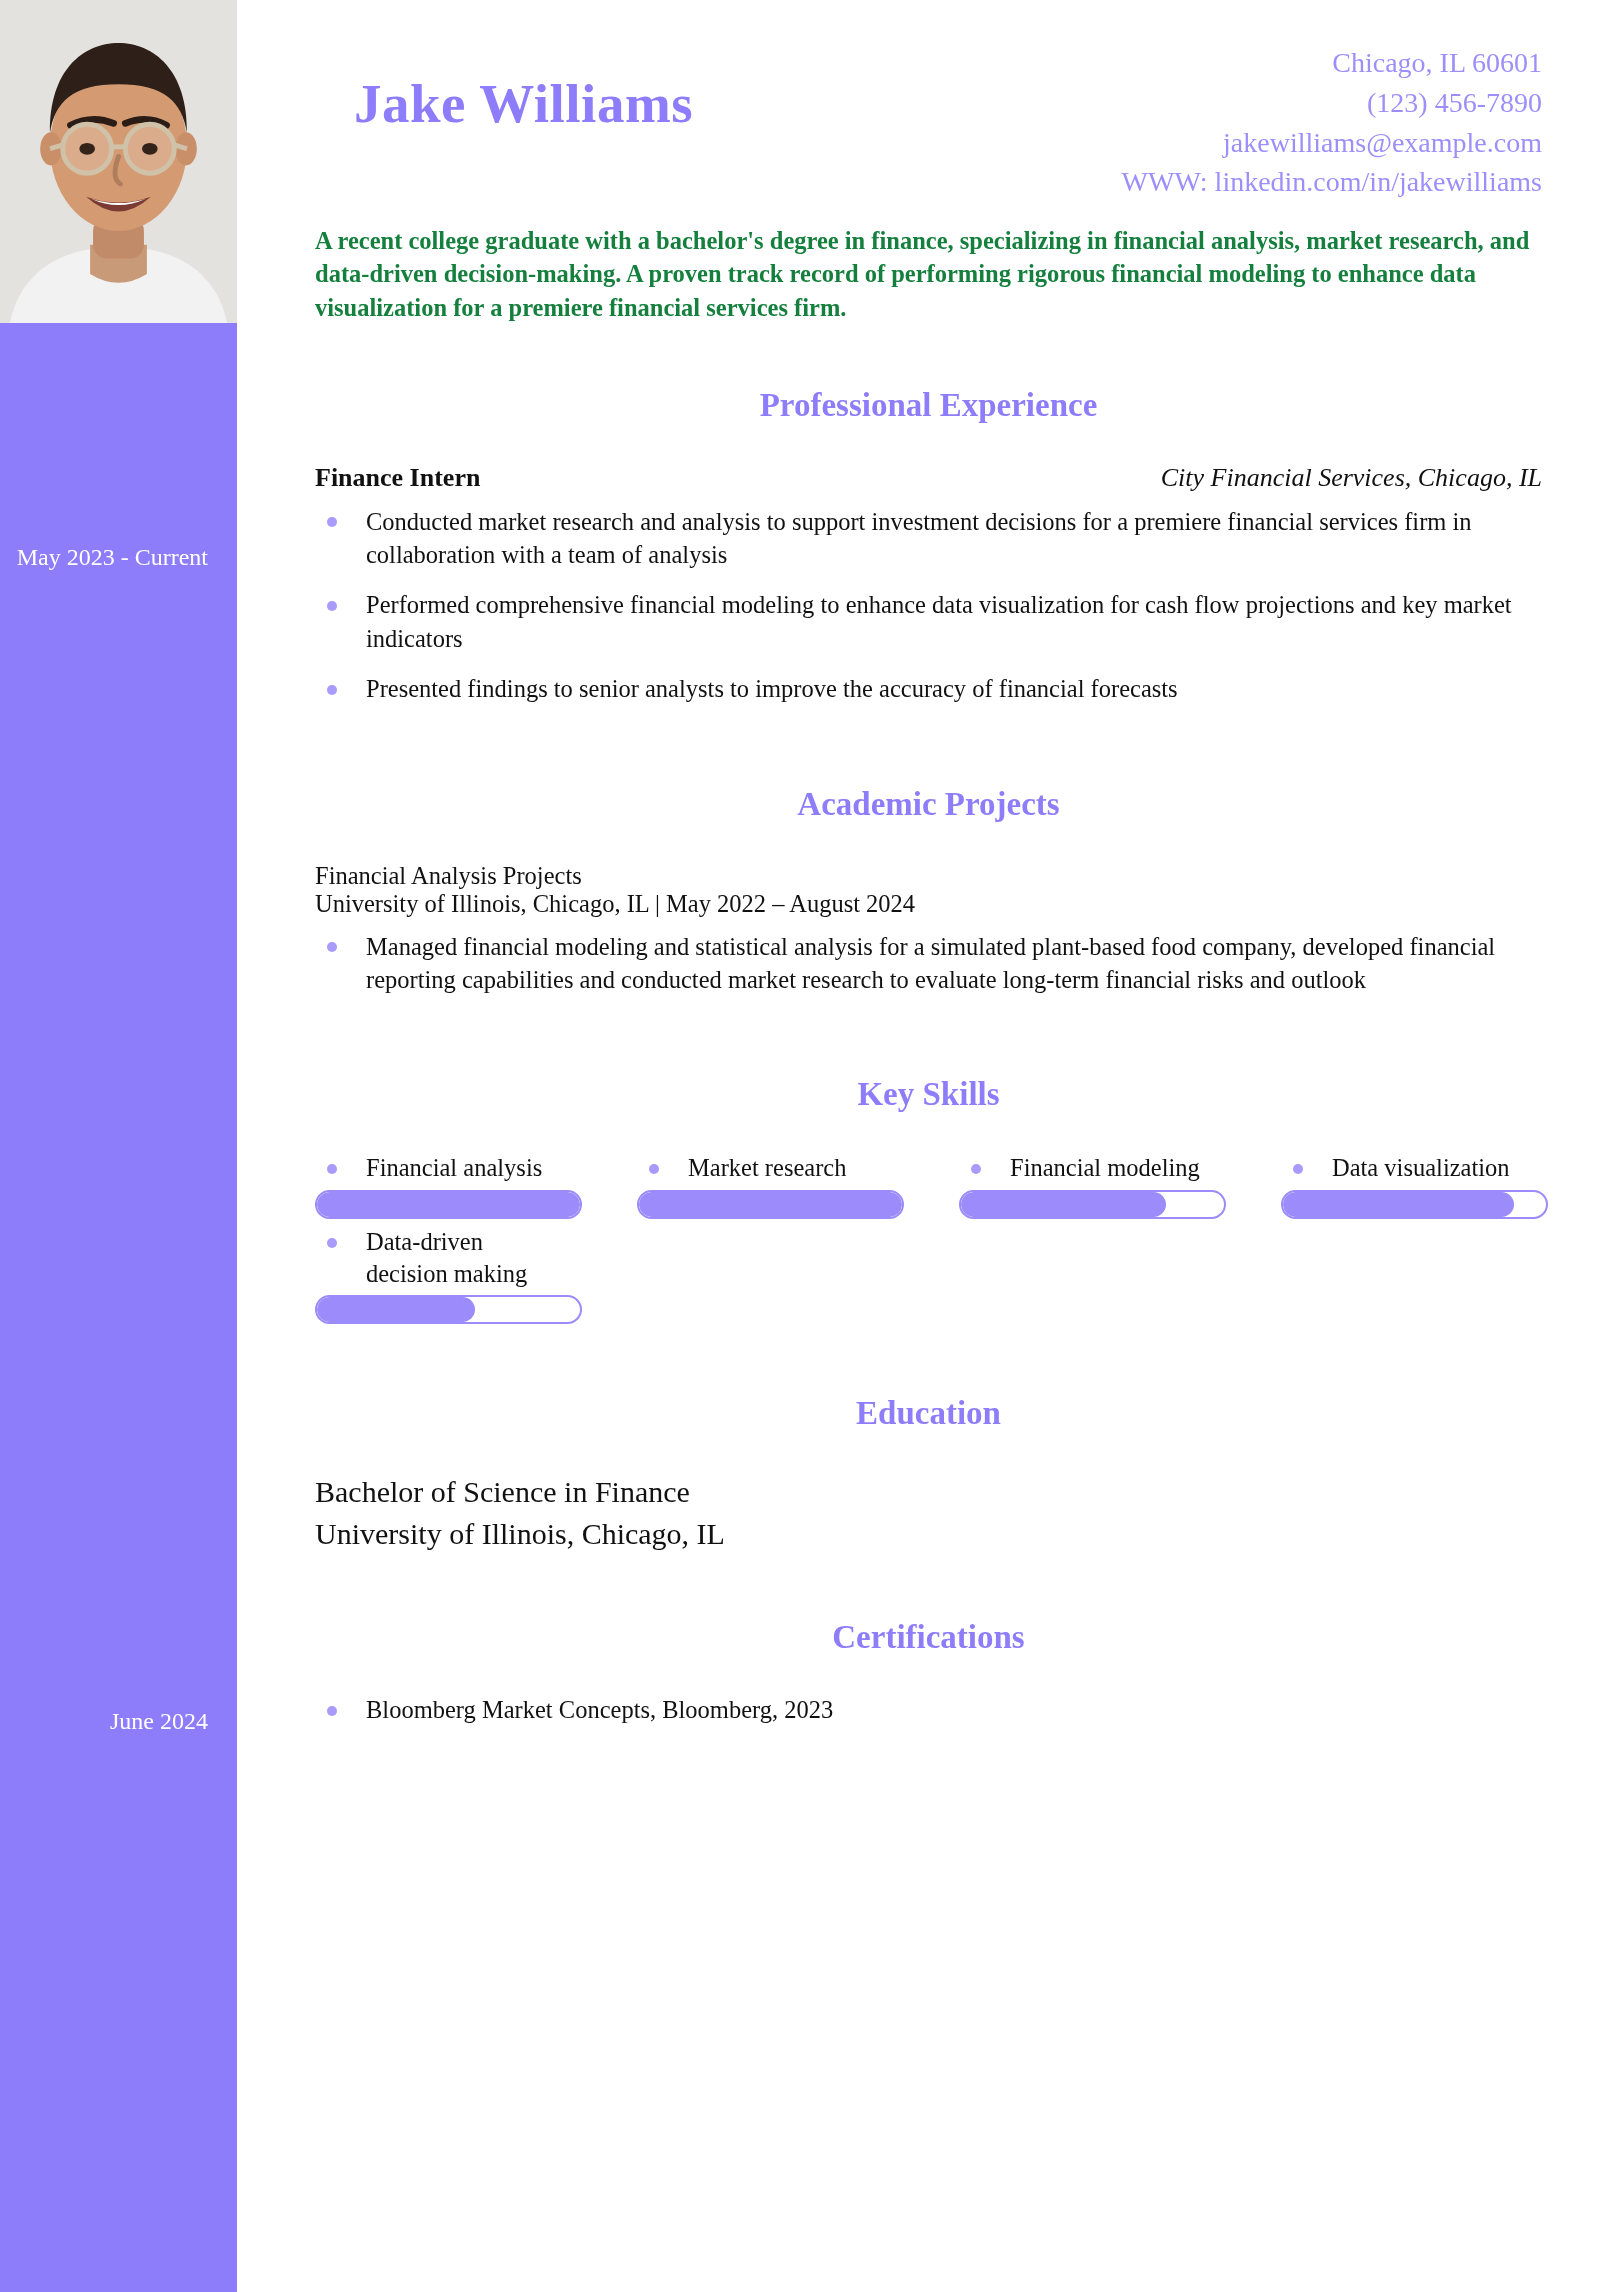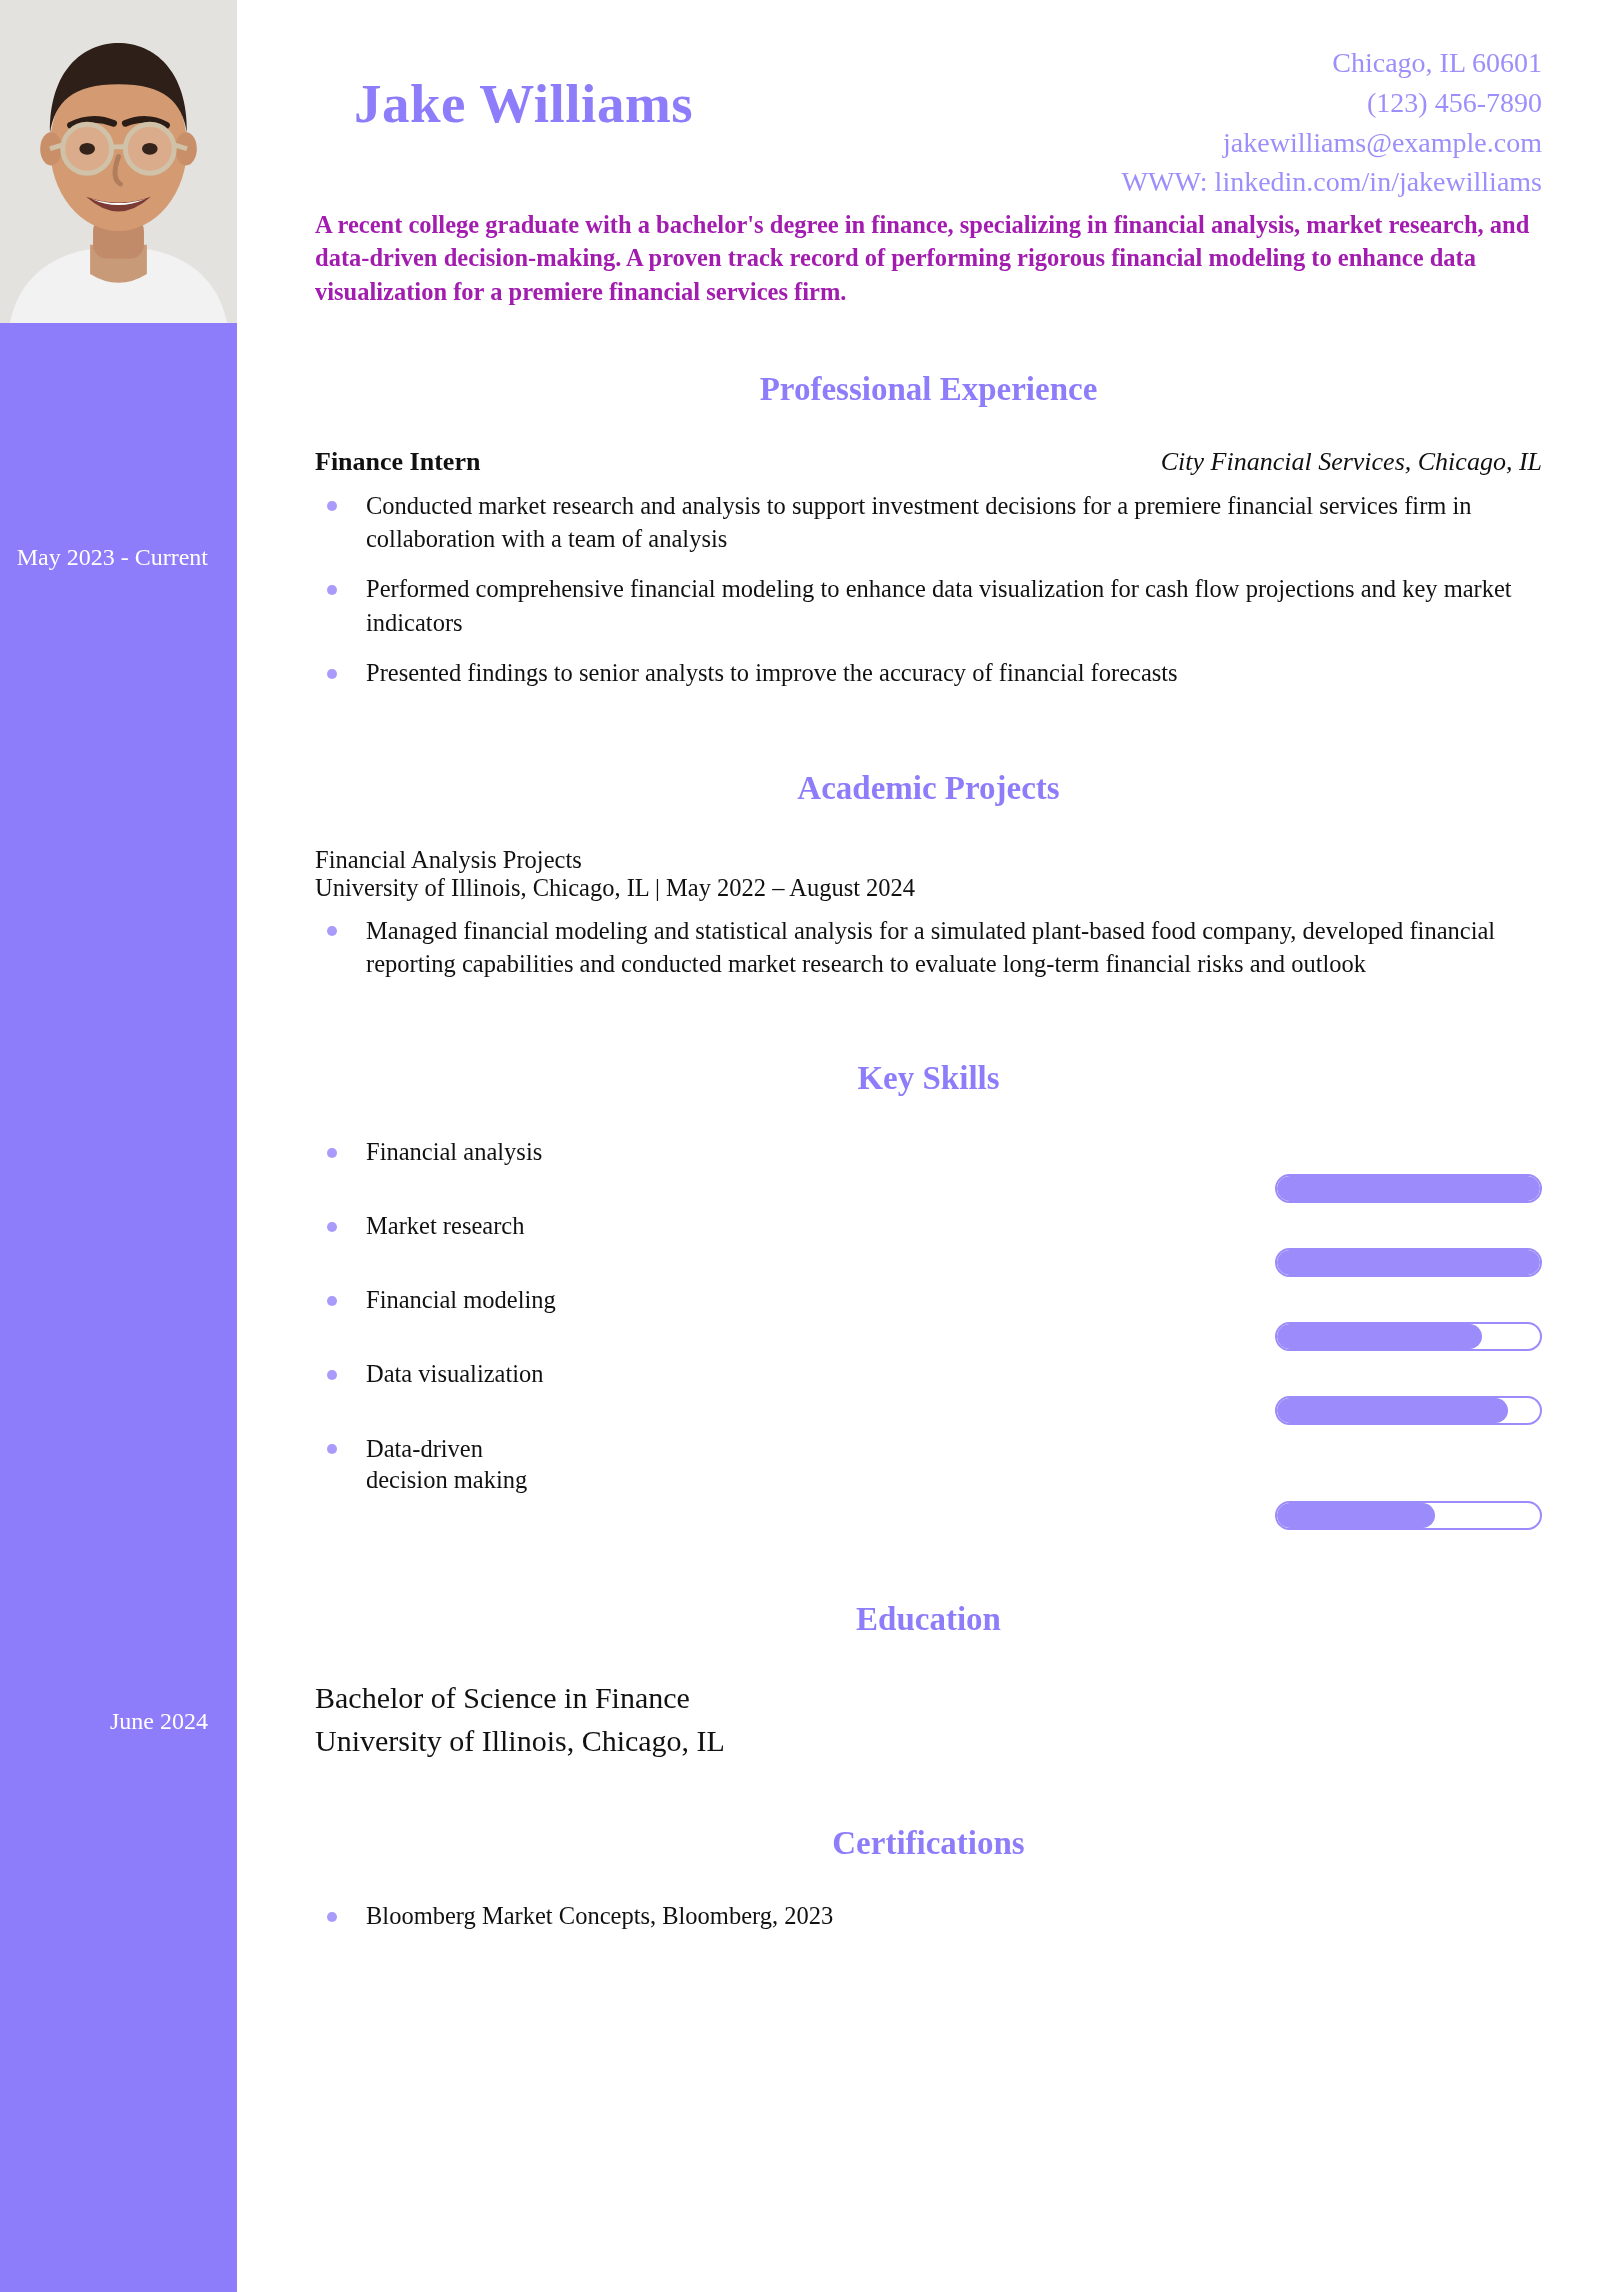--- a/index.html
+++ b/index.html
@@ -84,25 +84,25 @@
     top: 43px;
     text-align: right;
     color: #9d8ffb;
     font-size: 28px;
     line-height: 1.42;
   }
   .contact div { white-space: nowrap; }
 
   
   .summary {
-    margin-top: 2px;
+    margin-top: 18px;
     font-size: 24.5px;
     font-weight: bold;
     line-height: 1.36;
-    color: #a21caf;
+    color: #15803d;
     padding-right: 5.9px;
   }
 
   
   .section-title {
     text-align: center;
     color: #8d7dfa;
     font-size: 33px;
     font-weight: bold;
   }
@@ -137,21 +137,21 @@
     background: #a99bfb;
   }
 
   
   .proj-name { font-size: 24.5px; color: #111; }
   .proj-meta { font-size: 24.5px; color: #111; }
 
   
   .skills-grid {
     display: grid;
-    grid-template-columns: 1fr;
+    grid-template-columns: 1fr 1fr 1fr 1fr;
     column-gap: 55px;
   }
   .skill {
     margin-bottom: 7.8px;
   }
   .skill-label {
     position: relative;
     padding-left: 51px;
     font-size: 24.5px;
     line-height: 1.28;

